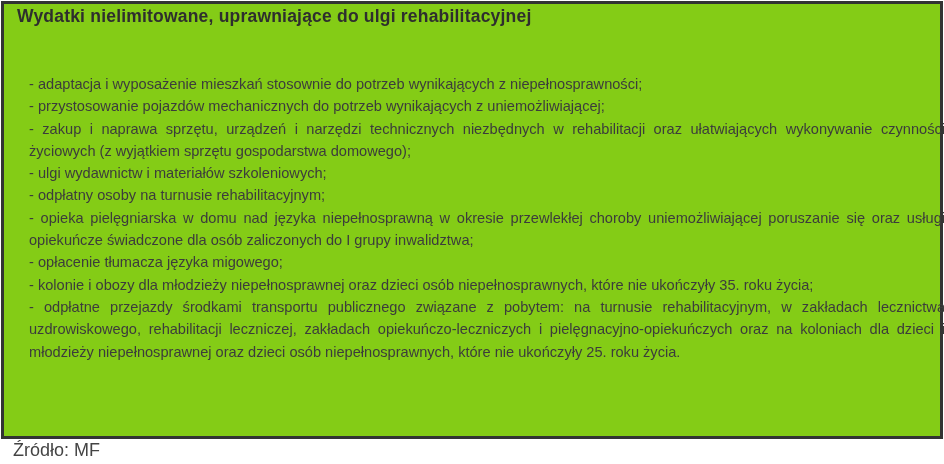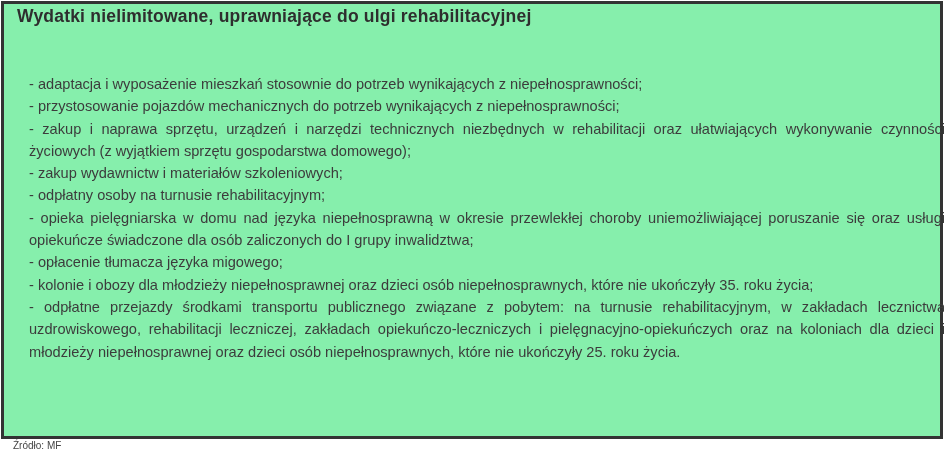--- a/index.html
+++ b/index.html
@@ -15,21 +15,21 @@
       font-family: "DejaVu Sans", "Liberation Sans", sans-serif;
       color: #3a3a3a;
     }
     .box {
       position: absolute;
       left: 1px;
       top: 1px;
       width: 936px;
       height: 432px;
       border: 3px solid #333333;
-      background: #86efac;
+      background: #84cc16;
       box-sizing: content-box;
     }
     .title {
       position: absolute;
       left: 13px;
       top: 2px;
       font-family: "Liberation Sans", "DejaVu Sans", sans-serif;
       font-weight: bold;
       font-size: 17.5px;
       letter-spacing: 0.2px;
@@ -54,35 +54,35 @@
       margin: 0;
       padding: 0;
       text-align: justify;
       text-align-last: left;
     }
     .source {
       position: absolute;
       left: 13px;
       top: 440px;
       font-family: "Liberation Sans", "DejaVu Sans", sans-serif;
-      font-size: 10px;
+      font-size: 18px;
       color: #444444;
       white-space: nowrap;
     }
   </style>
 </head>
 <body>
 
 <div class="box">
   <h1 class="title">Wydatki nielimitowane, uprawniające do ulgi rehabilitacyjnej</h1>
   <ul class="list">
     <li>- adaptacja i wyposażenie mieszkań stosownie do potrzeb wynikających z niepełnosprawności;</li>
-    <li>- przystosowanie pojazdów mechanicznych do potrzeb wynikających z niepełnosprawności;</li>
+    <li>- przystosowanie pojazdów mechanicznych do potrzeb wynikających z uniemożliwiającej;</li>
     <li>- zakup i naprawa sprzętu, urządzeń i narzędzi technicznych niezbędnych w rehabilitacji oraz ułatwiających wykonywanie czynności życiowych (z wyjątkiem sprzętu gospodarstwa domowego);</li>
-    <li>- zakup wydawnictw i materiałów szkoleniowych;</li>
+    <li>- ulgi wydawnictw i materiałów szkoleniowych;</li>
     <li>- odpłatny osoby na turnusie rehabilitacyjnym;</li>
     <li>- opieka pielęgniarska w domu nad języka niepełnosprawną w okresie przewlekłej choroby uniemożliwiającej poruszanie się oraz usługi opiekuńcze świadczone dla osób zaliczonych do I grupy inwalidztwa;</li>
     <li>- opłacenie tłumacza języka migowego;</li>
     <li>- kolonie i obozy dla młodzieży niepełnosprawnej oraz dzieci osób niepełnosprawnych, które nie ukończyły 35. roku życia;</li>
     <li>- odpłatne przejazdy środkami transportu publicznego związane z pobytem: na turnusie rehabilitacyjnym, w zakładach lecznictwa uzdrowiskowego, rehabilitacji leczniczej, zakładach opiekuńczo-leczniczych i pielęgnacyjno-opiekuńczych oraz na koloniach dla dzieci i młodzieży niepełnosprawnej oraz dzieci osób niepełnosprawnych, które nie ukończyły 25. roku życia.</li>
   </ul>
 </div>
 <div class="source">Źródło: MF</div>
 
 </body></html>

